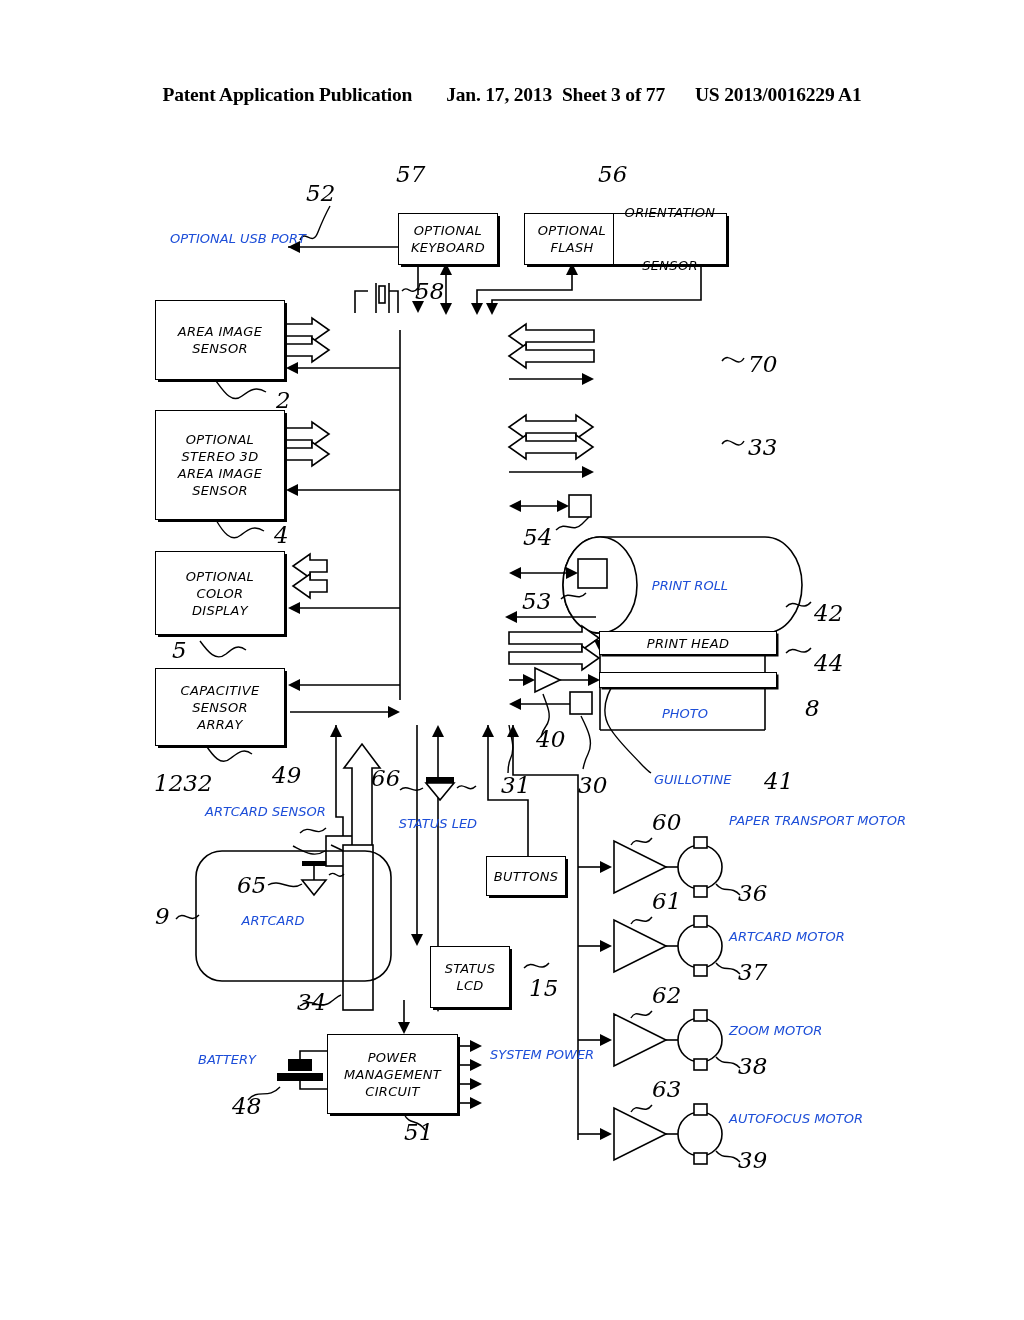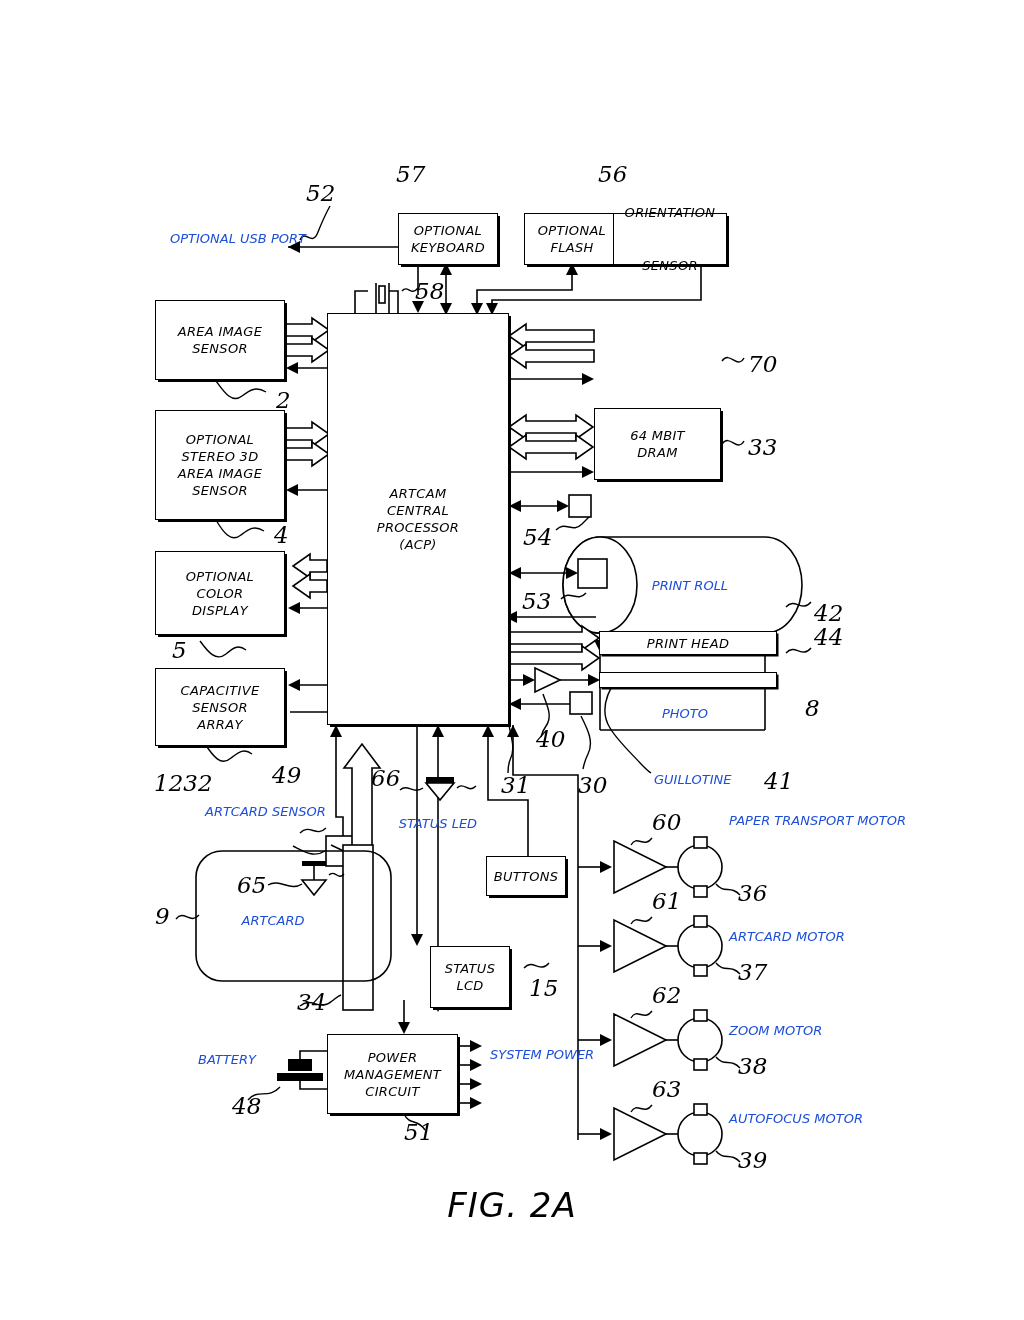--- a/index.html
+++ b/index.html
@@ -97,20 +97,23 @@
     font-size: 34px;
     letter-spacing: 1px;
     color: #000;
   }
 </style>
 </head>
 <body>
 
 <div id="page">
 
+  <div id="header">
+    <span class="seg">Patent Application Publication</span><span class="gap1"></span><span class="seg">Jan. 17, 2013</span><span class="mid-gap"></span><span class="seg">Sheet 3 of 77</span><span class="gap2"></span><span class="seg">US 2013/0016229 A1</span>
+  </div>
 
   <svg class="ov" viewBox="0 0 1024 1320">
 
     <path class="st" d="M 418,295 L 418,247 L 288,247"></path>
     <polygon class="solid" points="288,247 300,241 300,253"></polygon>
     <polygon class="solid" points="418,313 412,301 424,301"></polygon>
 
     <path class="stt" d="M 300,240 C 305,228 312,248 318,232 C 322,222 325,215 330,206"></path>
 
     <path class="st" d="M 355,313 L 355,291 L 368,291"></path>
@@ -351,32 +354,22 @@
     <span class="ln">COLOR</span>
     <span class="ln">DISPLAY</span>
   </div>
 
   <div class="box" style="left:155px; top:668px; width:130px; height:78px;">
     <span class="ln">CAPACITIVE</span>
     <span class="ln">SENSOR</span>
     <span class="ln">ARRAY</span>
   </div>
 
-  <div class="box" style="left:327px; top:313px; width:182px; height:412px; justify-content:center;">
-    <span class="ln">ARTCAM</span>
-    <span class="ln">CENTRAL</span>
-    <span class="ln">PROCESSOR</span>
-    <span class="ln">(ACP)</span>
-  </div>
-
-
-  <div class="box" style="left:594px; top:408px; width:127px; height:72px;">
-    <span class="ln">64 MBIT</span>
-    <span class="ln">DRAM</span>
-  </div>
+
+
 
   <div class="lbl" style="left:625px; top:577px; width:130px;">
     <span class="ln">PRINT ROLL</span>
   </div>
 
   <div class="box plain" style="left:599px; top:631px; width:178px; height:24px; border-width:1.6px; box-shadow:2px 2px 0 -0.5px #000; font-size:13px;">
     <span class="ln">PRINT HEAD</span>
   </div>
 
   <div class="box plain" style="left:599px; top:672px; width:178px; height:16px; border-width:1.6px; box-shadow:2px 2px 0 -0.5px #000;"></div>
@@ -454,21 +447,21 @@
   <div class="ref" style="left:415px; top:278px;">58</div>
   <div class="ref" style="left:276px; top:387px;">2</div>
   <div class="ref" style="left:274px; top:522px;">4</div>
   <div class="ref" style="left:172px; top:637px;">5</div>
   <div class="ref" style="left:154px; top:770px;">1232</div>
   <div class="ref" style="left:748px; top:351px;">70</div>
   <div class="ref" style="left:748px; top:434px;">33</div>
   <div class="ref" style="left:523px; top:524px;">54</div>
   <div class="ref" style="left:522px; top:588px;">53</div>
   <div class="ref" style="left:814px; top:600px;">42</div>
-  <div class="ref" style="left:814px; top:624px;">44</div>
+  <div class="ref" style="left:814px; top:650px;">44</div>
   <div class="ref" style="left:805px; top:695px;">8</div>
   <div class="ref" style="left:536px; top:726px;">40</div>
   <div class="ref" style="left:764px; top:768px;">41</div>
   <div class="ref" style="left:578px; top:772px;">30</div>
   <div class="ref" style="left:501px; top:772px;">31</div>
   <div class="ref" style="left:272px; top:762px;">49</div>
   <div class="ref" style="left:237px; top:872px;">65</div>
   <div class="ref" style="left:371px; top:765px;">66</div>
   <div class="ref" style="left:155px; top:903px;">9</div>
   <div class="ref" style="left:297px; top:989px;">34</div>
@@ -477,15 +470,14 @@
   <div class="ref" style="left:404px; top:1119px;">51</div>
   <div class="ref" style="left:652px; top:809px;">60</div>
   <div class="ref" style="left:652px; top:888px;">61</div>
   <div class="ref" style="left:652px; top:982px;">62</div>
   <div class="ref" style="left:652px; top:1076px;">63</div>
   <div class="ref" style="left:738px; top:880px;">36</div>
   <div class="ref" style="left:738px; top:959px;">37</div>
   <div class="ref" style="left:738px; top:1053px;">38</div>
   <div class="ref" style="left:738px; top:1147px;">39</div>
 
-  <div id="figcap">FIG. 2A</div>
 
 </div>
 
 </body></html>

